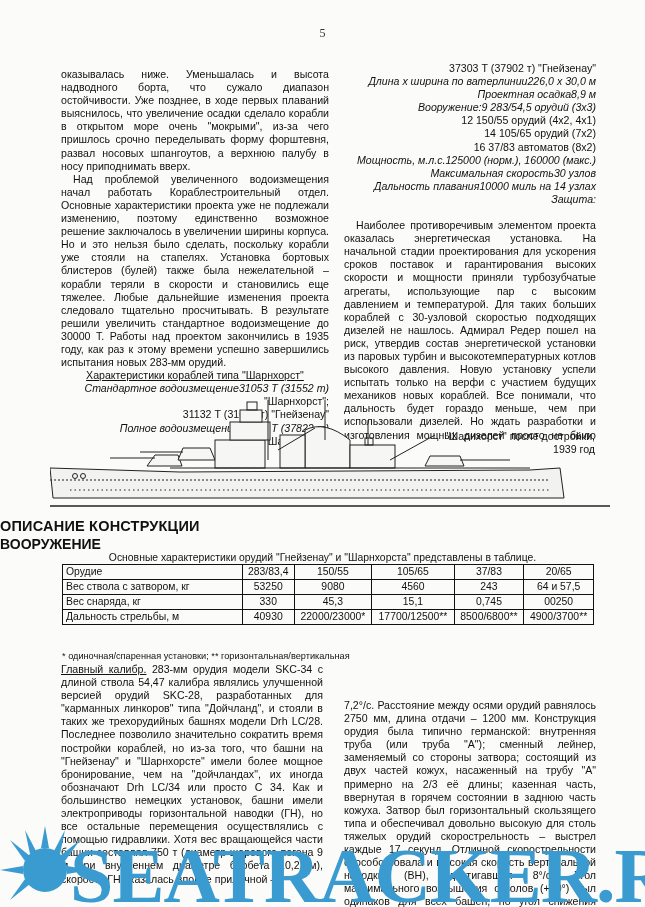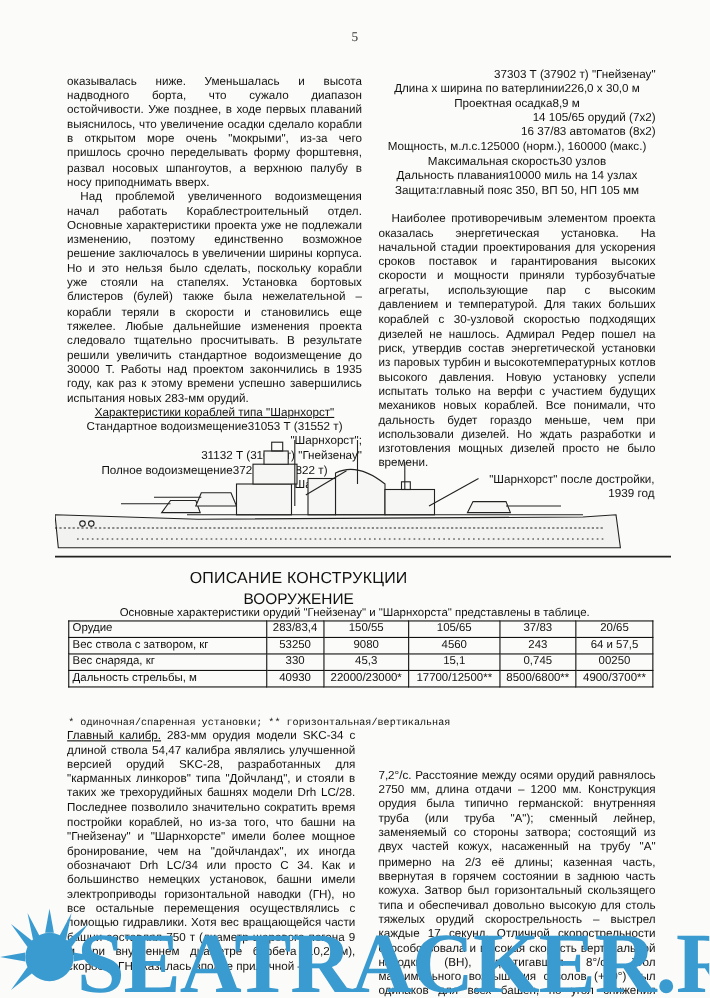--- a/index.html
+++ b/index.html
@@ -7,32 +7,32 @@
     width: 645px; height: 907px; background: #fbfbf9; position: relative; overflow: hidden;
     font-family: "Liberation Sans", sans-serif; color: #111;
   }
   .page-num { position: absolute; top: 26px; left: 0; width: 645px; text-align: center; font-family: "Liberation Serif", serif; font-size: 12px; color: #333; }
   .col { position: absolute; font-size: 10.6px; line-height: 13.1px; }
   .col-left-top { left: 61px; top: 68px; width: 268px; }
   .col-right-top { left: 344px; top: 62px; width: 252px; }
   .p { text-align: justify; margin: 0; }
   .p.indent { text-indent: 12px; }
   .spec-title { text-decoration: underline; text-align: center; margin: 0; }
-  .spec-row { display: flex; justify-content: center; white-space: nowrap; }
+  .spec-row { display: flex; justify-content: flex-end; white-space: nowrap; font-style: italic; }
   .spec-right { text-align: right; white-space: nowrap; }
   .ship-caption { position: absolute; left: 425px; top: 430px; width: 170px; text-align: right; font-size: 10.6px; line-height: 13px; }
   .ship { position: absolute; left: 50px; top: 400px; width: 560px; height: 115px; }
-  .sec-title { position: absolute; left: 0; width: 543px; text-align: center; font-weight: normal; }
+  .sec-title { position: absolute; left: 0; width: 543px; font-weight: bold; }
   .sec-title.main { top: 518px; font-size: 14.5px; letter-spacing: 0.2px; }
   .sec-title.sub { top: 536px; font-size: 14px; }
   .table-intro { position: absolute; top: 552px; left: 0; width: 645px; text-align: center; font-size: 10.4px; }
   table.guns { position: absolute; left: 62px; top: 564px; width: 532px; border-collapse: collapse; font-size: 10.4px; }
   table.guns td { border: 1.5px solid #111; padding: 1px 3px; height: 12px; line-height: 12px; text-align: center; }
   table.guns td:first-child { text-align: left; width: 173px; }
-  .footnote { position: absolute; left: 62px; top: 651px; font-size: 9.2px; white-space: nowrap; font-family: Liberation Mono, monospace; }
+  .footnote { position: absolute; left: 62px; top: 651px; font-size: 9.2px; white-space: nowrap; }
   .col-left-bot { left: 61px; top: 663px; width: 262px; }
   .col-right-bot { left: 344px; top: 699px; width: 252px; }
   .underline { text-decoration: underline; }
   .watermark { position: absolute; left: 0; top: 818px; width: 645px; height: 90px; pointer-events: none; }
   .wm-text { font-family: "Liberation Serif", serif; font-weight: bold; font-size: 78px; fill: #3a9bd0; letter-spacing: -1px; }
 </style>
 </head>
 <body>
 
 <div class="page-num">5</div>
@@ -57,37 +57,41 @@
 <div class="col col-right-top">
   <div class="spec-right">37303 Т (37902 т) "Гнейзенау"</div>
   <div class="spec-row">
     <span>Длина х ширина по ватерлинии</span>
     <span>226,0 х 30,0 м</span>
   </div>
   <div class="spec-row">
     <span>Проектная осадка</span>
     <span>8,9 м</span>
   </div>
+  <div class="spec-row">
+    <span>Вооружение:</span>
+    <span>9 283/54,5 орудий (3х3)</span>
+  </div>
+  <div class="spec-right">12 150/55 орудий (4х2, 4х1)</div>
   <div class="spec-right">14 105/65 орудий (7х2)</div>
   <div class="spec-right">16  37/83 автоматов (8х2)</div>
   <div class="spec-row">
     <span>Мощность, м.л.с.</span>
     <span>125000 (норм.), 160000 (макс.)</span>
   </div>
   <div class="spec-row">
     <span>Максимальная скорость</span>
     <span>30 узлов</span>
   </div>
   <div class="spec-row">
     <span>Дальность плавания</span>
     <span>10000 миль на 14 узлах</span>
   </div>
   <div class="spec-row">
     <span>Защита:</span>
-    <span>главный пояс 350, ВП 50, НП 105 мм</span>
   </div>
   <div style="height:13px"></div>
   <p class="p indent">Наиболее противоречивым элементом проекта оказалась энергетическая установка. На начальной стадии проектирования для ускорения сроков поставок и гарантирования высоких скорости и мощности приняли турбозубчатые агрегаты, использующие пар с высоким давлением и температурой. Для таких больших кораблей с 30-узловой скоростью подходящих дизелей не нашлось. Адмирал Редер пошел на риск, утвердив состав энергетической установки из паровых турбин и высокотемпературных котлов высокого давления. Новую установку успели испытать только на верфи с участием будущих механиков новых кораблей. Все понимали, что дальность будет гораздо меньше, чем при использовали дизелей. Но ждать разработки и изготовления мощных дизелей просто не было времени.</p>
 </div>
 
 <svg class="ship" viewBox="0 0 560 115" fill="none" stroke="#222" stroke-width="1">
 
   <path d="M0 68 L130 72 L480 70 L510 68 L514 98 L3 98 Z" fill="#f2f2f0"></path>
   <line x1="0" y1="106" x2="560" y2="106" stroke-width="1.6"></line>
   <line x1="0" y1="80" x2="500" y2="80" stroke-dasharray="2 2"></line>

